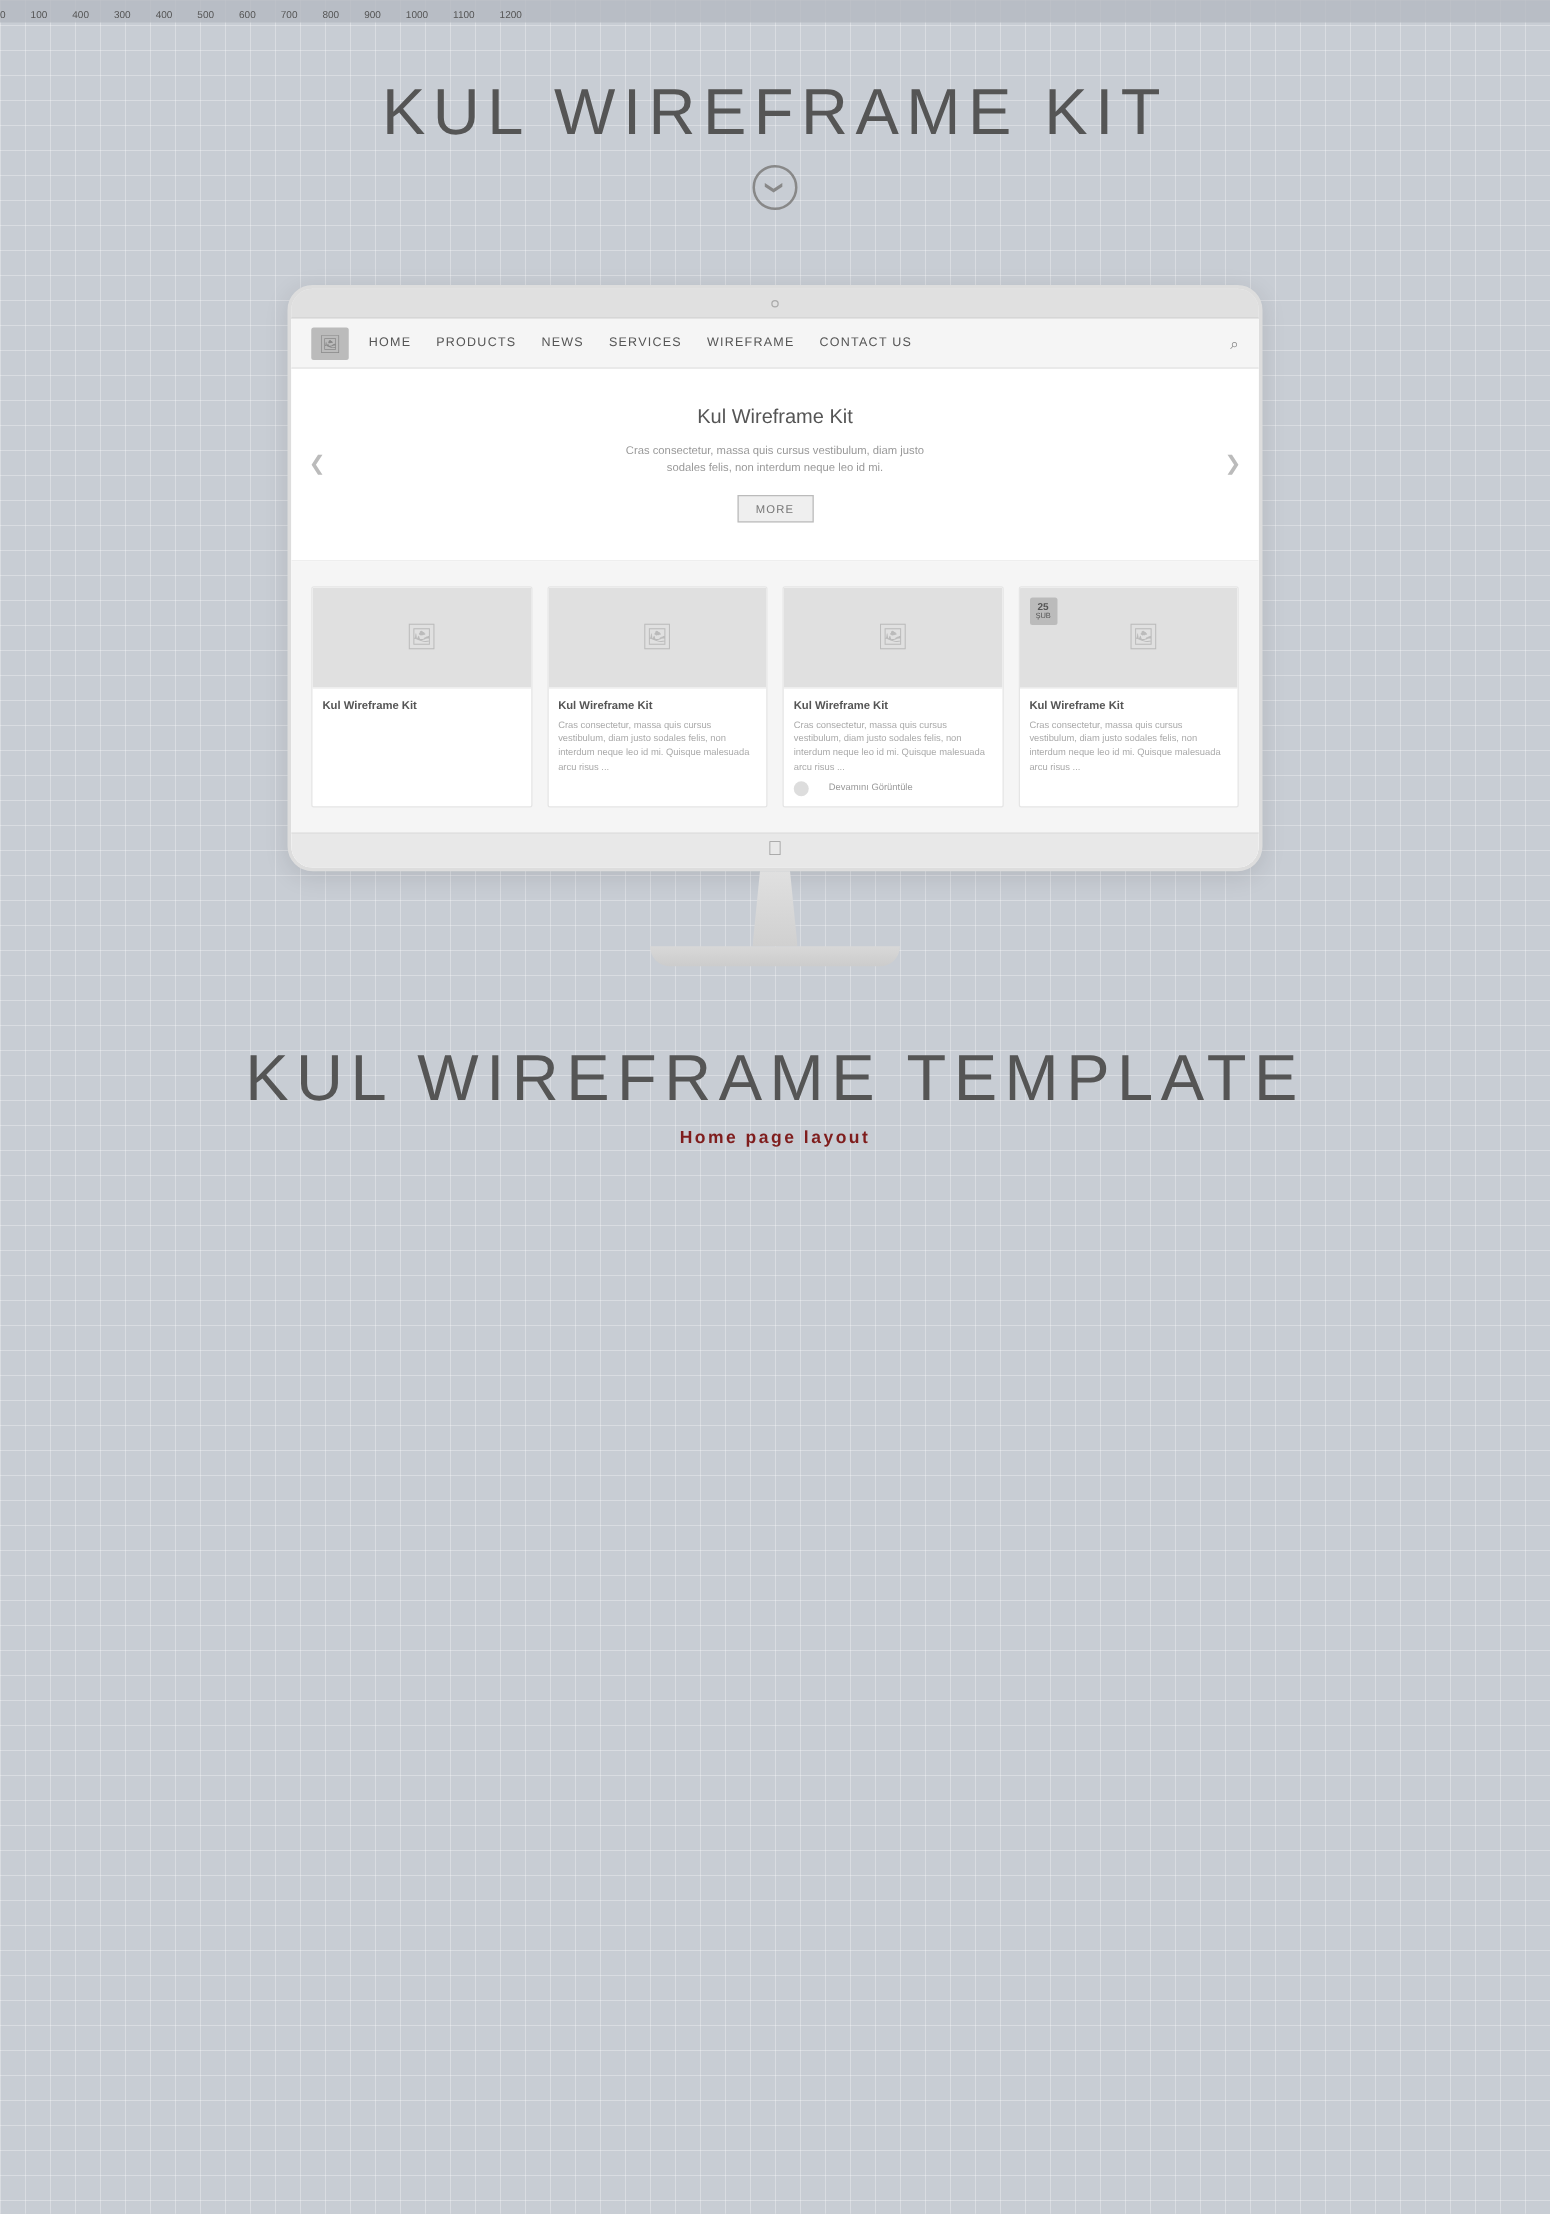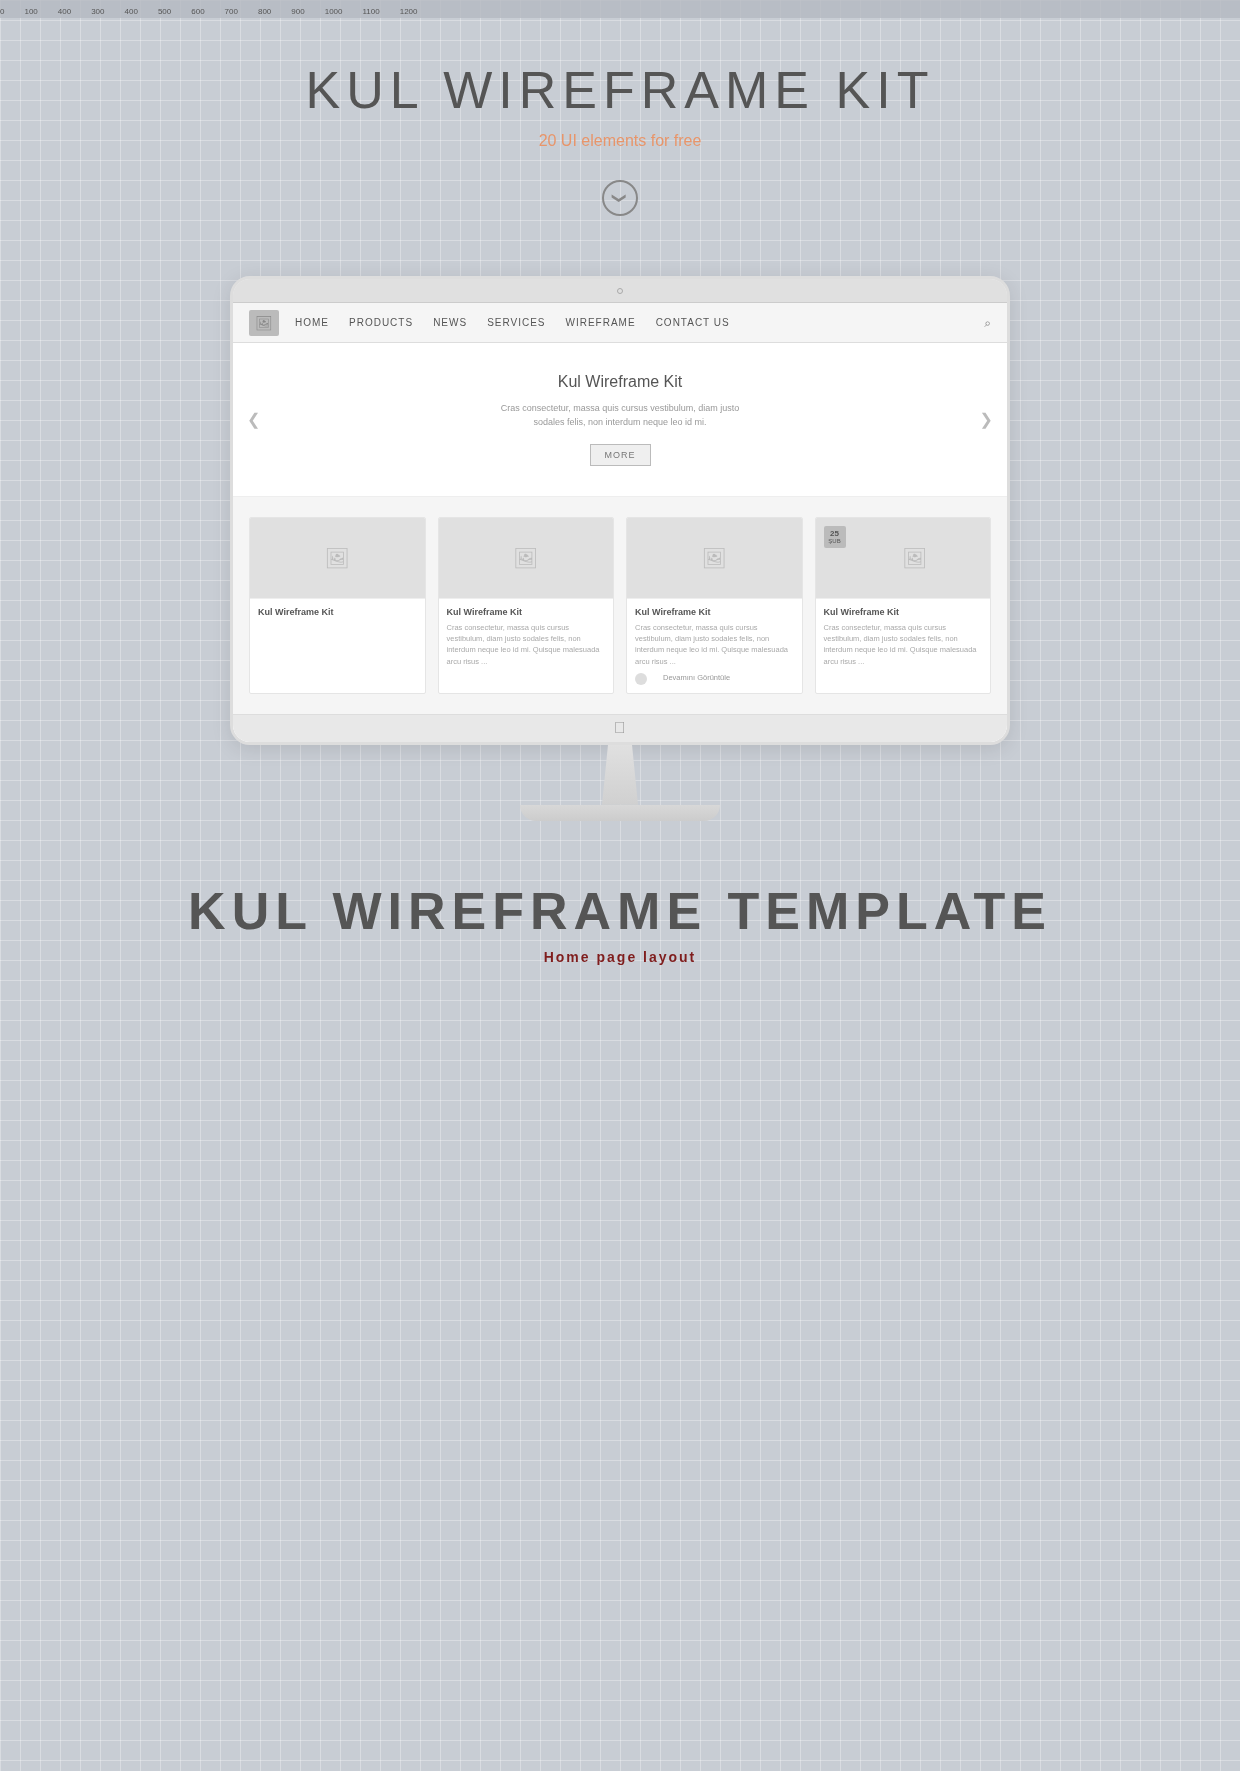--- a/index.html
+++ b/index.html
@@ -347,21 +347,21 @@
 
     
     .footer-section {
       text-align: center;
       margin-top: 60px;
       padding-bottom: 40px;
     }
 
     .footer-title {
       font-size: 52px;
-      font-weight: 700;
+      font-weight: 400;
       color: #555;
       letter-spacing: 6px;
       text-transform: uppercase;
       margin-bottom: 8px;
     }
 
     .footer-subtitle {
       font-size: 14px;
       font-weight: 600;
       color: #7f1d1d;
@@ -384,21 +384,20 @@
     <span>900</span>
   <span>1000</span>
     <span>1100</span>
     <span>1200</span>
 </div>
 
 <div class="page-wrapper">
 
   <div class="header-section">
     <h1 class="main-title">KUL WIREFRAME KIT</h1>
-    <p class="subtitle">20 UI elements for free</p>
     <div class="scroll-down-btn"></div>
   </div>
 
   <div class="imac-wrapper">
     <div class="monitor">
 
       <div class="monitor-top-bar">
         <div class="monitor-camera"></div>
       </div>
 

